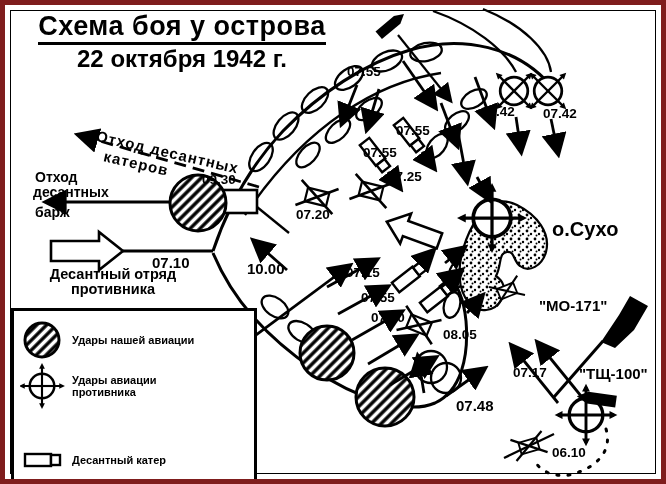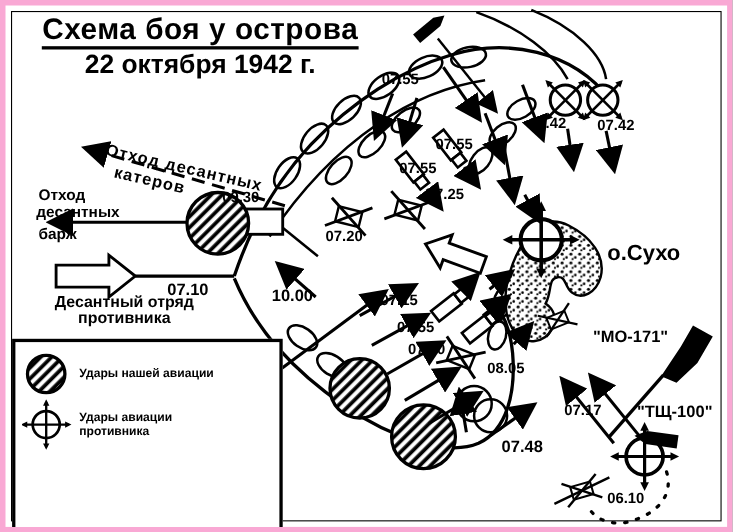--- a/index.html
+++ b/index.html
@@ -1,16 +1,16 @@
 <!DOCTYPE html>
 <html><head>
 <meta charset="utf-8">
 <style>
   html,body{margin:0;padding:0;background:#888;}
-  #stage{position:relative;width:666px;height:484px;background:#fff;border:5px solid #f9a8d4;box-sizing:border-box;
+  #stage{position:relative;width:666px;height:484px;background:#fff;border:5px solid #7f1d1d;box-sizing:border-box;
          font-family:"Liberation Sans","DejaVu Sans",sans-serif;overflow:hidden;padding-left:35px;}
   #inner{position:absolute;inset:5px;border:1.5px solid #000;pointer-events:none;}
   .titleblock{position:absolute;left:10px;top:6px;width:334px;text-align:center;z-index:3;}
   .t1,.t2{font-weight:bold;font-size:27px;line-height:1.12;letter-spacing:.5px;}
   .t1 span,.t2 span{display:inline-block;border-bottom:3px solid #000;padding-bottom:1px;}
   .tdate{font-weight:bold;font-size:24px;margin-top:0;}
   svg.map{position:absolute;left:0;top:0;z-index:1;}
   svg text{font-family:"Liberation Sans","DejaVu Sans",sans-serif;font-weight:bold;fill:#000;}
   .tm{font-size:13.5px;} .tm2{font-size:15px;}
   .isl{font-size:20px;} .shp{font-size:15px;} .sm{font-size:14px;} .smc{font-size:14.5px;}
@@ -225,14 +225,22 @@
       <svg width="46" height="46">
         <g transform="translate(22,23) scale(0.82)">
             <use href="#xcircle"></use>
           </g>
       </svg>
       <div class="txt">
         <div>Удары авиации</div>
         <div>противника</div>
       </div>
     </div>
+    <div class="lrow" style="top:134px">
+      <svg width="46" height="30">
+        <g transform="translate(22,15)">
+            <use href="#wboat"></use>
+          </g>
+      </svg>
+      <div class="txt">Десантный катер</div>
+    </div>
   </div>
 </div>
 
 </body></html>

